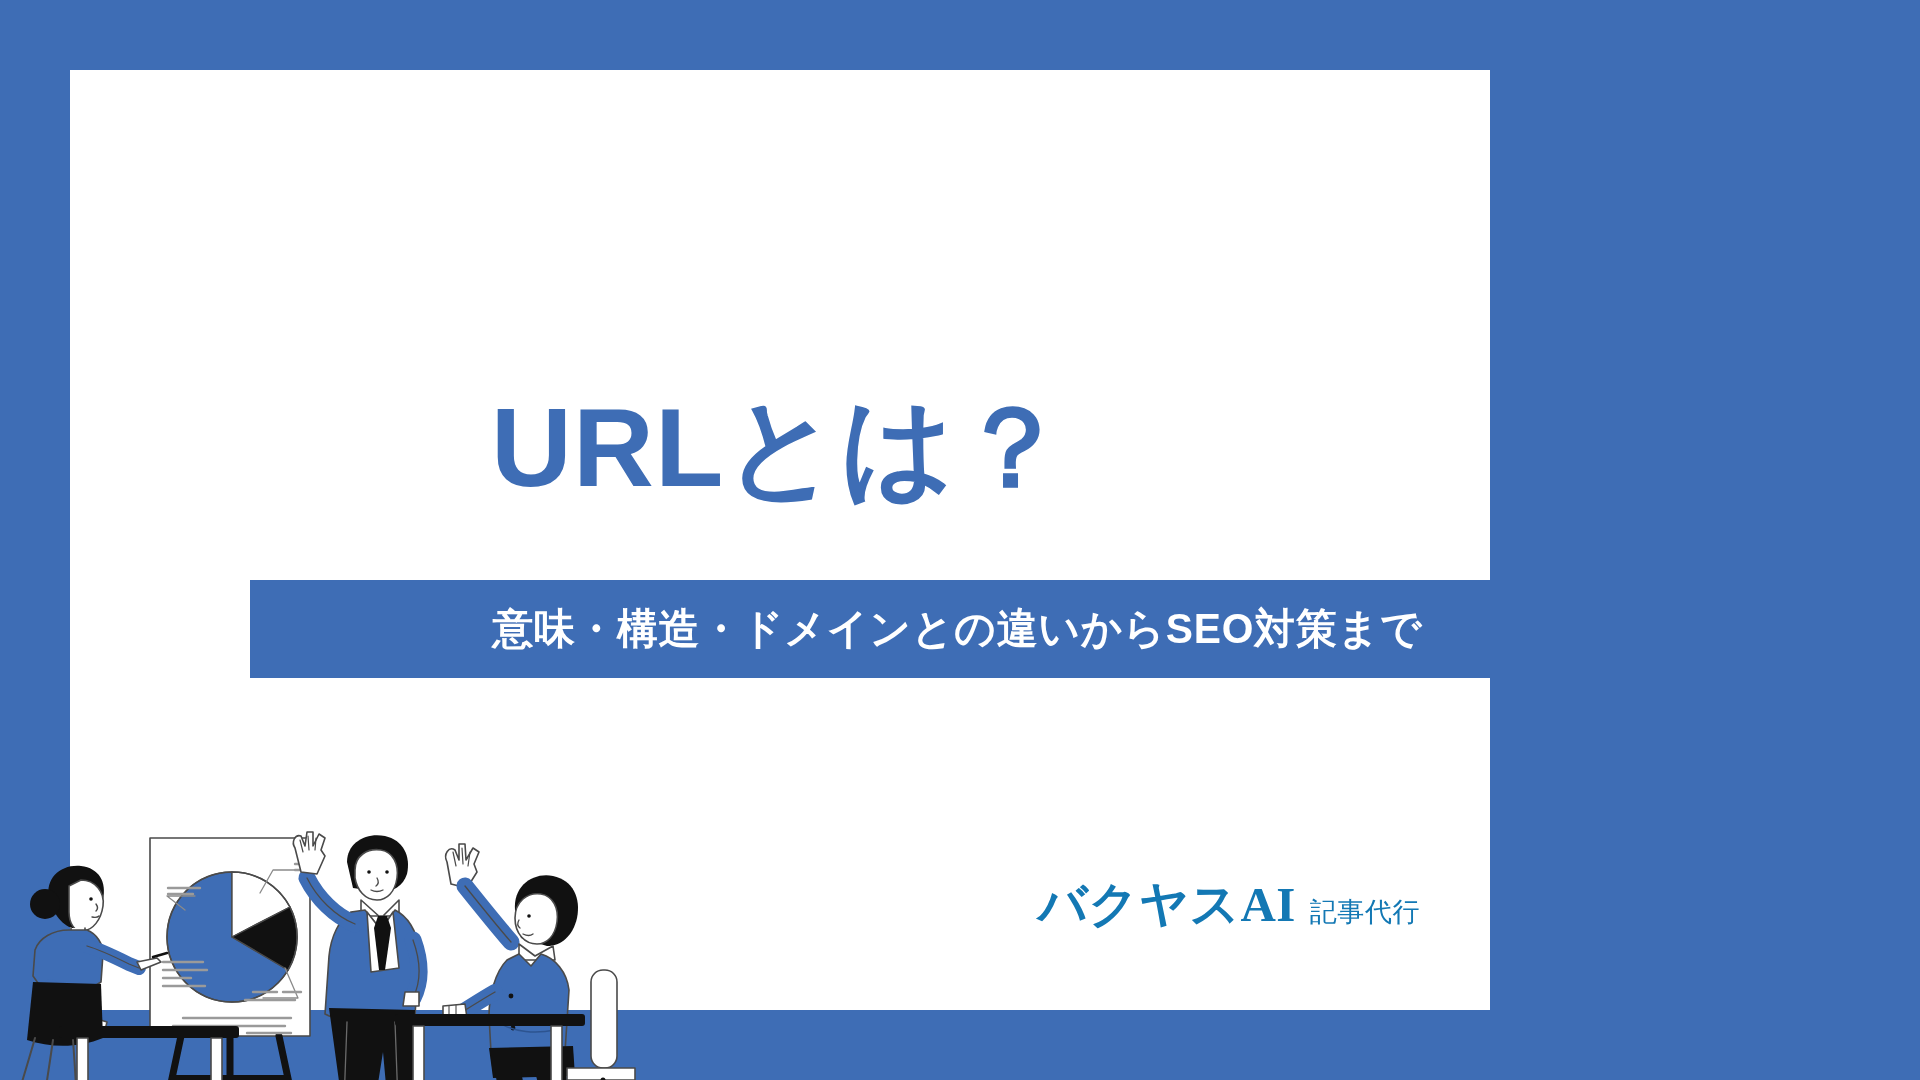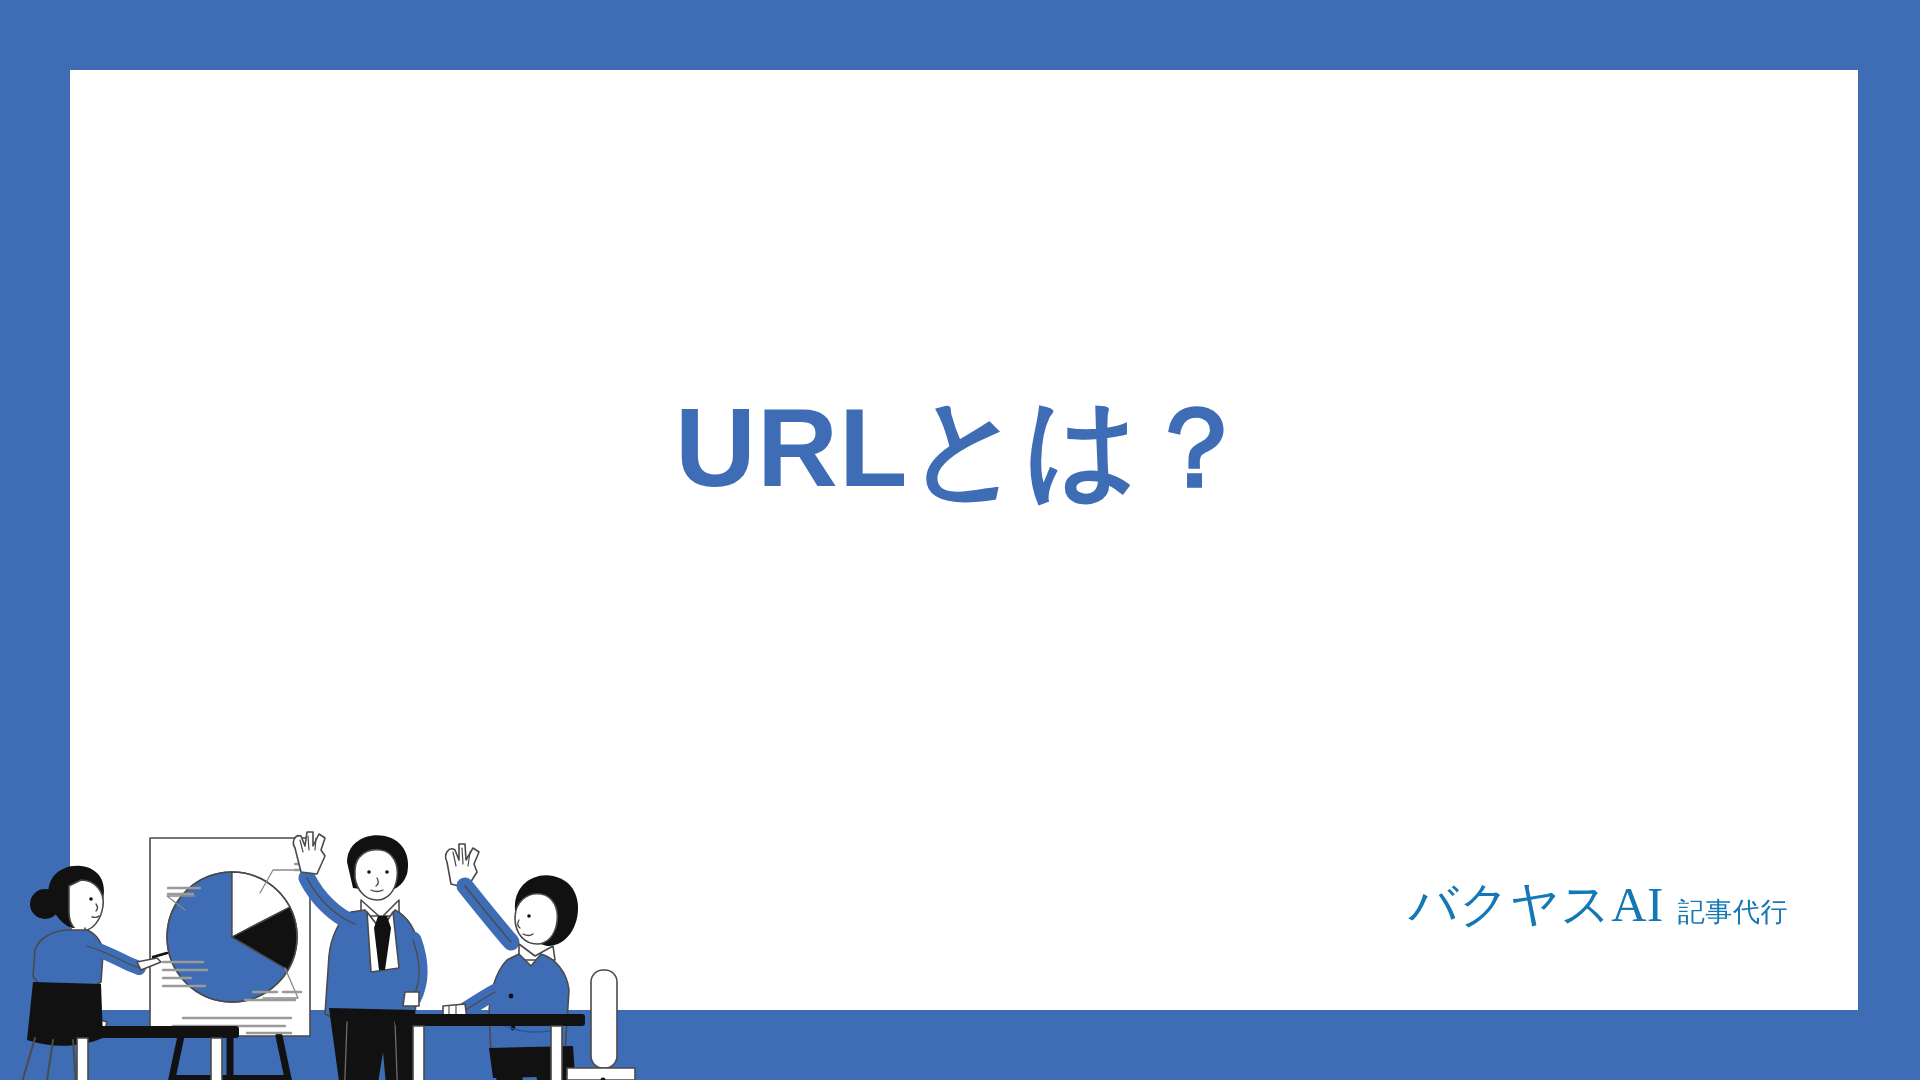--- a/index.html
+++ b/index.html
@@ -13,21 +13,21 @@
   }
 
   
   .slide{
     position:absolute;inset:0;
     background:#3E6DB5;
   }
   .card{
     position:absolute;
     left:70px;top:70px;
-    width:1788px;height:940px;
+    width:1420px;height:940px;
     background:#ffffff;
     overflow:hidden;
   }
   .title{
     position:absolute;
     left:0;right:0;
     top:318px;
     text-align:center;
     font-size:112px;
     font-weight:bold;
@@ -65,21 +65,21 @@
     bottom:72px;
     display:flex;
     align-items:baseline;
     gap:14px;
     color:#1378B4;
     white-space:nowrap;
   }
   .logo-main{
     font-family:"Liberation Serif","DejaVu Serif",serif;
     font-size:49px;
-    font-weight:normal;
+    font-weight:bold;
     letter-spacing:.01em;
   }
   .logo-sub{
     font-size:27px;
     font-weight:normal;
     letter-spacing:.02em;
   }
 
   
   .illustration{
@@ -93,20 +93,23 @@
 </style>
 </head>
 <body>
 
 <div class="slide">
 
   <div class="card">
 
     <div class="title">URLとは？</div>
 
+    <div class="subtitle-band">
+      <span class="subtitle-text">意味・構造・ドメインとの違いからSEO対策まで</span>
+    </div>
 
     <div class="logo">
       <span class="logo-main">バクヤスAI</span>
       <span class="logo-sub">記事代行</span>
     </div>
 
   </div>
 
   <div class="illustration">
     <svg viewBox="0 0 720 370" xmlns="http://www.w3.org/2000/svg">

